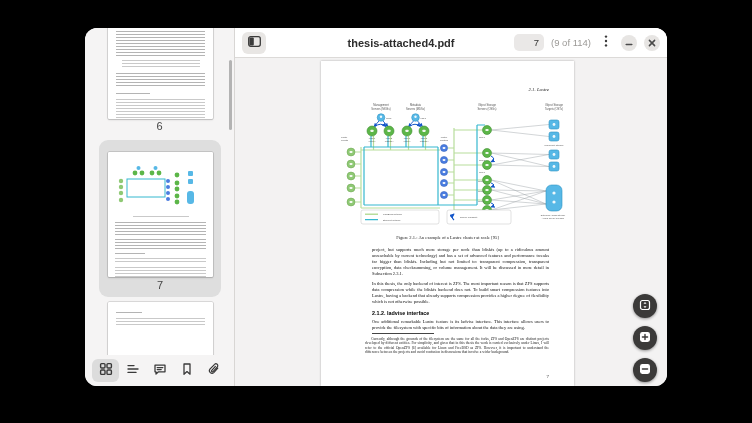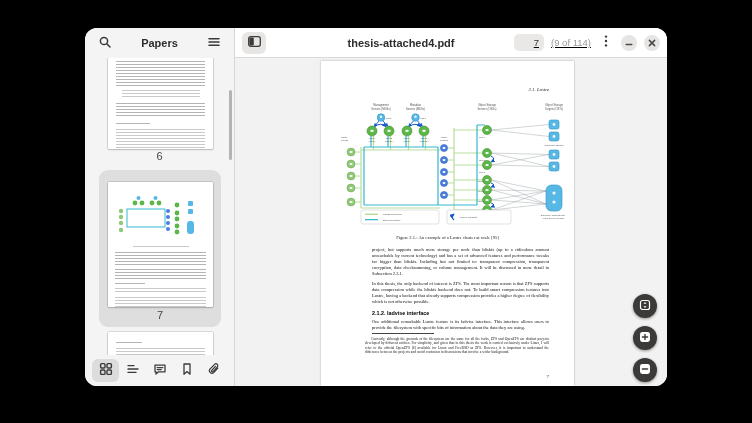--- a/index.html
+++ b/index.html
@@ -22,21 +22,21 @@
   .fake{background:repeating-linear-gradient(to bottom,#b4b4b4 0,#b4b4b4 1px,transparent 1px,transparent 3px);}
   .fake.light{background:repeating-linear-gradient(to bottom,#c9c9c9 0,#c9c9c9 1px,transparent 1px,transparent 3px);}
   .scrollbar{position:absolute;width:3px;border-radius:2px;background:#b3b3b3;}
   .sb-toolbar{height:31px;flex:0 0 31px;display:flex;align-items:center;justify-content:space-between;padding:0 7px;}
   .tool-btn{width:27px;height:23px;border:none;background:transparent;border-radius:6px;display:flex;
     align-items:center;justify-content:center;padding:0;color:#3a3a3a;cursor:pointer;}
   .tool-btn.selected{background:#dcdcdc;}
   
   .main{flex:1;display:flex;flex-direction:column;background:#f3f2f2;}
   .main-header{height:30px;flex:0 0 30px;background:#fff;border-bottom:1px solid #dcdad8;
-    display:flex;align-items:center;position:relative;padding:0 7px;text-decoration:underline;}
+    display:flex;align-items:center;position:relative;padding:0 7px;}
   .toggle-btn{width:24px;height:22px;border:none;background:#e8e6e4;border-radius:6px;display:flex;
     align-items:center;justify-content:center;padding:0;cursor:pointer;color:#3a3a3a;}
   .doc-title{position:absolute;left:60px;right:160px;text-align:center;font-weight:bold;font-size:11px;color:#2d2d2d;pointer-events:none;
     white-space:nowrap;overflow:hidden;}
   .hdr-right{margin-left:auto;display:flex;align-items:center;gap:7px;}
   .page-input{width:30px;height:17px;background:#eae8e7;border:none;border-radius:5px;font-size:9.5px;
     text-align:right;padding:0 5px;color:#333;font-family:"Liberation Sans",sans-serif;}
   .page-count{font-size:9.5px;color:#9b9996;white-space:nowrap;}
   .round-btn{width:16px;height:16px;border-radius:50%;border:none;background:#e7e5e3;color:#444;
     display:flex;align-items:center;justify-content:center;padding:0;cursor:pointer;}
@@ -62,40 +62,20 @@
   
   .dg-t{font-family:"Liberation Sans",sans-serif;fill:#555;}
 </style>
 </head>
 <body>
 
 <div class="screen">
   <div class="window">
 
     <div class="sidebar">
-      <div class="sb-header">
-        <button class="icon-btn">
-          <span>
-            <svg width="14" height="14" viewBox="0 0 14 14" fill="none" stroke="#3a3a3a" stroke-width="1.5" stroke-linecap="round">
-              <circle cx="6" cy="6" r="3.6"></circle>
-                <line x1="9" y1="9" x2="12" y2="12"></line>
-            </svg>
-          </span>
-        </button>
-        <div class="sb-title">Papers</div>
-        <button class="icon-btn" style="margin-left:auto;">
-          <span>
-            <svg width="14" height="14" viewBox="0 0 14 14" stroke="#3a3a3a" stroke-width="1.5" stroke-linecap="round">
-              <line x1="2" y1="3.8" x2="12" y2="3.8"></line>
-                <line x1="2" y1="7" x2="12" y2="7"></line>
-                <line x1="2" y1="10.2" x2="12" y2="10.2"></line>
-            </svg>
-          </span>
-        </button>
-      </div>
 
       <div class="thumbs">
 
         <div class="thumb-card" style="left:23px;top:-45px;width:105px;height:136px;padding:6px 8px;">
           <div class="fake" style="margin-top:42px;height:26px;"></div>
           <div class="fake light" style="margin:3px 0 0 6px;height:9px;width:78px;"></div>
           <div class="fake" style="margin-top:4px;height:15px;"></div>
           <div class="fake" style="margin-top:5px;height:3px;width:34px;"></div>
           <div class="fake light" style="margin-top:3px;height:19px;"></div>
         </div>

